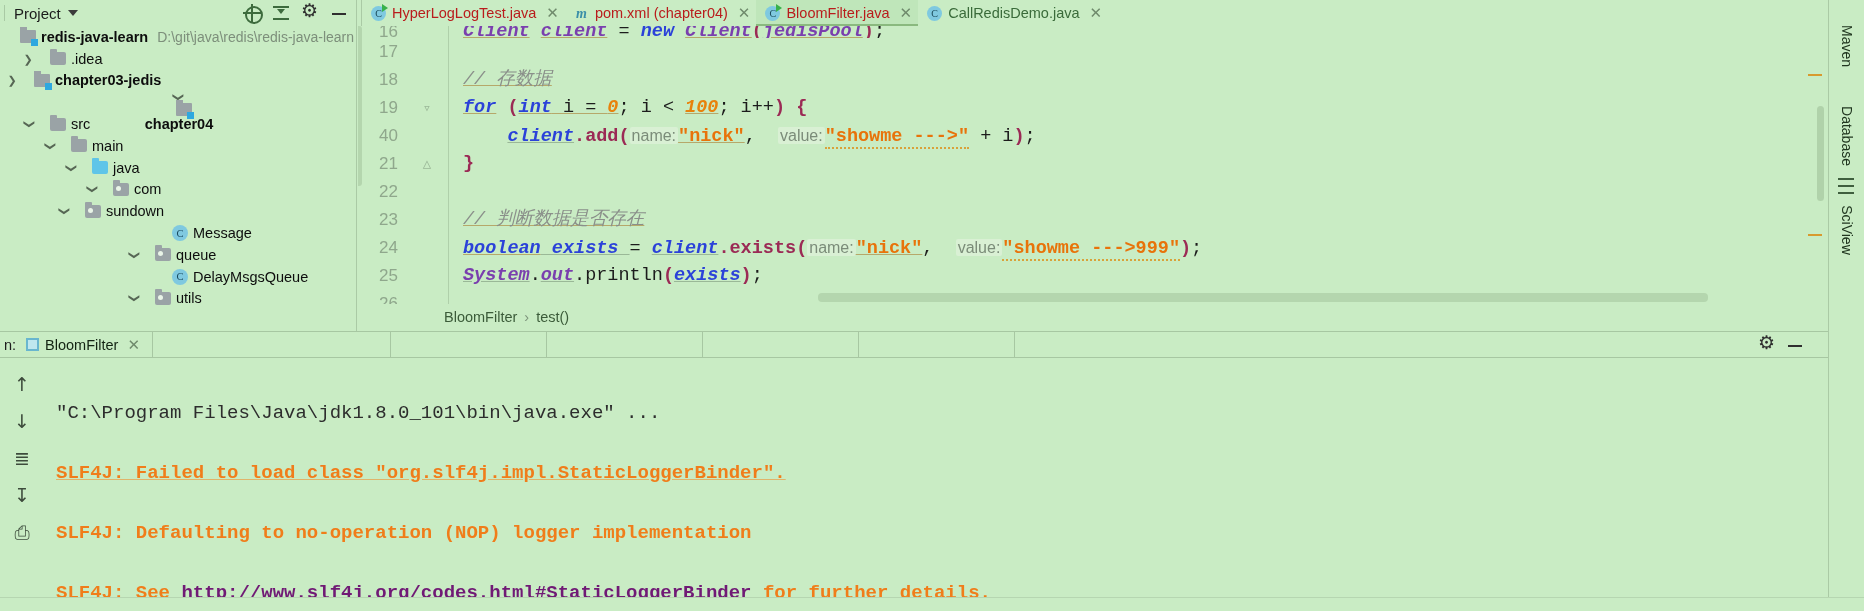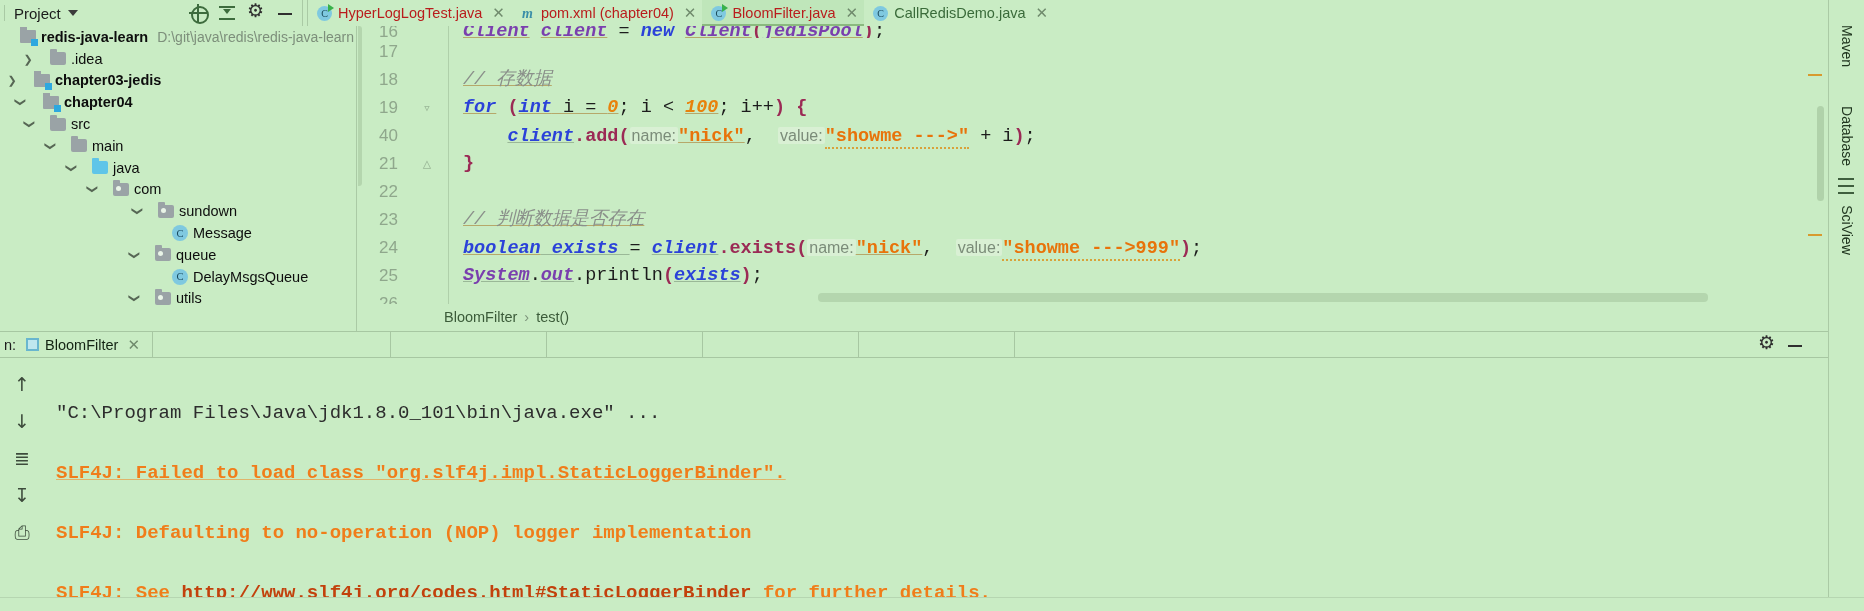--- a/index.html
+++ b/index.html
@@ -16,21 +16,21 @@
     background: #c9ecc4;
   }
 
   
   .toprow {
     position: absolute; top: 0; left: 0;
     width: 1864px; height: 26px;
     display: flex; align-items: stretch;
   }
   .proj-header {
-    width: 303px; height: 26px;
+    width: 357px; height: 26px;
     display: flex; align-items: center;
     background: #c9ecc4;
     border-right: 1px solid #aacaa5;
     position: relative;
   }
   .proj-header .sep-left {
     width: 1px; height: 16px; background: #a9c9a4; margin-left: 4px;
   }
   .proj-label {
     font-size: 15px; color: #1b1b1b; margin-left: 9px;
@@ -260,21 +260,21 @@
     font-size:19px; line-height:20px; text-align:center; color:#3d4b3c;
     font-family:"DejaVu Sans", sans-serif;
   }
   .console {
     flex:1; padding-top:10px; padding-left:12px;
     font-family:"Liberation Mono", monospace; font-size:19px; line-height:30px;
     white-space:pre; overflow:hidden;
   }
   .c-normal { color:#2d2d2d; }
   .c-err { color:#f07d1a; font-weight:bold; }
-  .c-link { color:#c2410c; font-weight:bold; text-decoration:underline; }
+  .c-link { color:#701a75; font-weight:bold; text-decoration:underline; }
   .c-under { text-decoration: underline; text-decoration-color:#e0b46a; }
   .bottom-strip{
     position:absolute; left:0; bottom:0; width:1864px; height:14px; background:#c9ecc4;
     border-top:1px solid #b6d6b1;
   }
 </style>
 </head>
 <body>
 
 <div id="app">
@@ -340,21 +340,21 @@
       <span class="folder" style="margin-left:14px;"></span>
       <span class="tlabel-tree">.idea</span>
     </div>
 
     <div class="trow" style="padding-left:4px;">
       <span class="twist right"></span>
       <span class="modico" style="margin-left:14px;"></span>
       <span class="tlabel-tree bold">chapter03-jedis</span>
     </div>
 
-    <div class="trow" style="padding-left:13px;">
+    <div class="trow" style="padding-left:2px;flex-direction:column;">
       <span class="twist down"></span>
       <span class="modico" style="margin-left:14px;"></span>
       <span class="tlabel-tree bold">chapter04</span>
     </div>
 
     <div class="trow" style="padding-left:22px;">
       <span class="twist down"></span>
       <span class="folder" style="margin-left:12px;"></span>
       <span class="tlabel-tree">src</span>
     </div>
@@ -370,21 +370,21 @@
       <span class="folder blue" style="margin-left:12px;"></span>
       <span class="tlabel-tree">java</span>
     </div>
 
     <div class="trow" style="padding-left:85px;">
       <span class="twist down"></span>
       <span class="folder pkg" style="margin-left:12px;"></span>
       <span class="tlabel-tree">com</span>
     </div>
 
-    <div class="trow" style="padding-left:94px;margin-left:36px;">
+    <div class="trow" style="padding-left:57px;">
       <span class="twist down"></span>
       <span class="folder pkg" style="margin-left:12px;"></span>
       <span class="tlabel-tree">sundown</span>
     </div>
 
 
     <div class="trow" style="padding-left:172px;">
       <span class="cls-ico">C</span>
       <span class="tlabel-tree">Message</span>
     </div>

